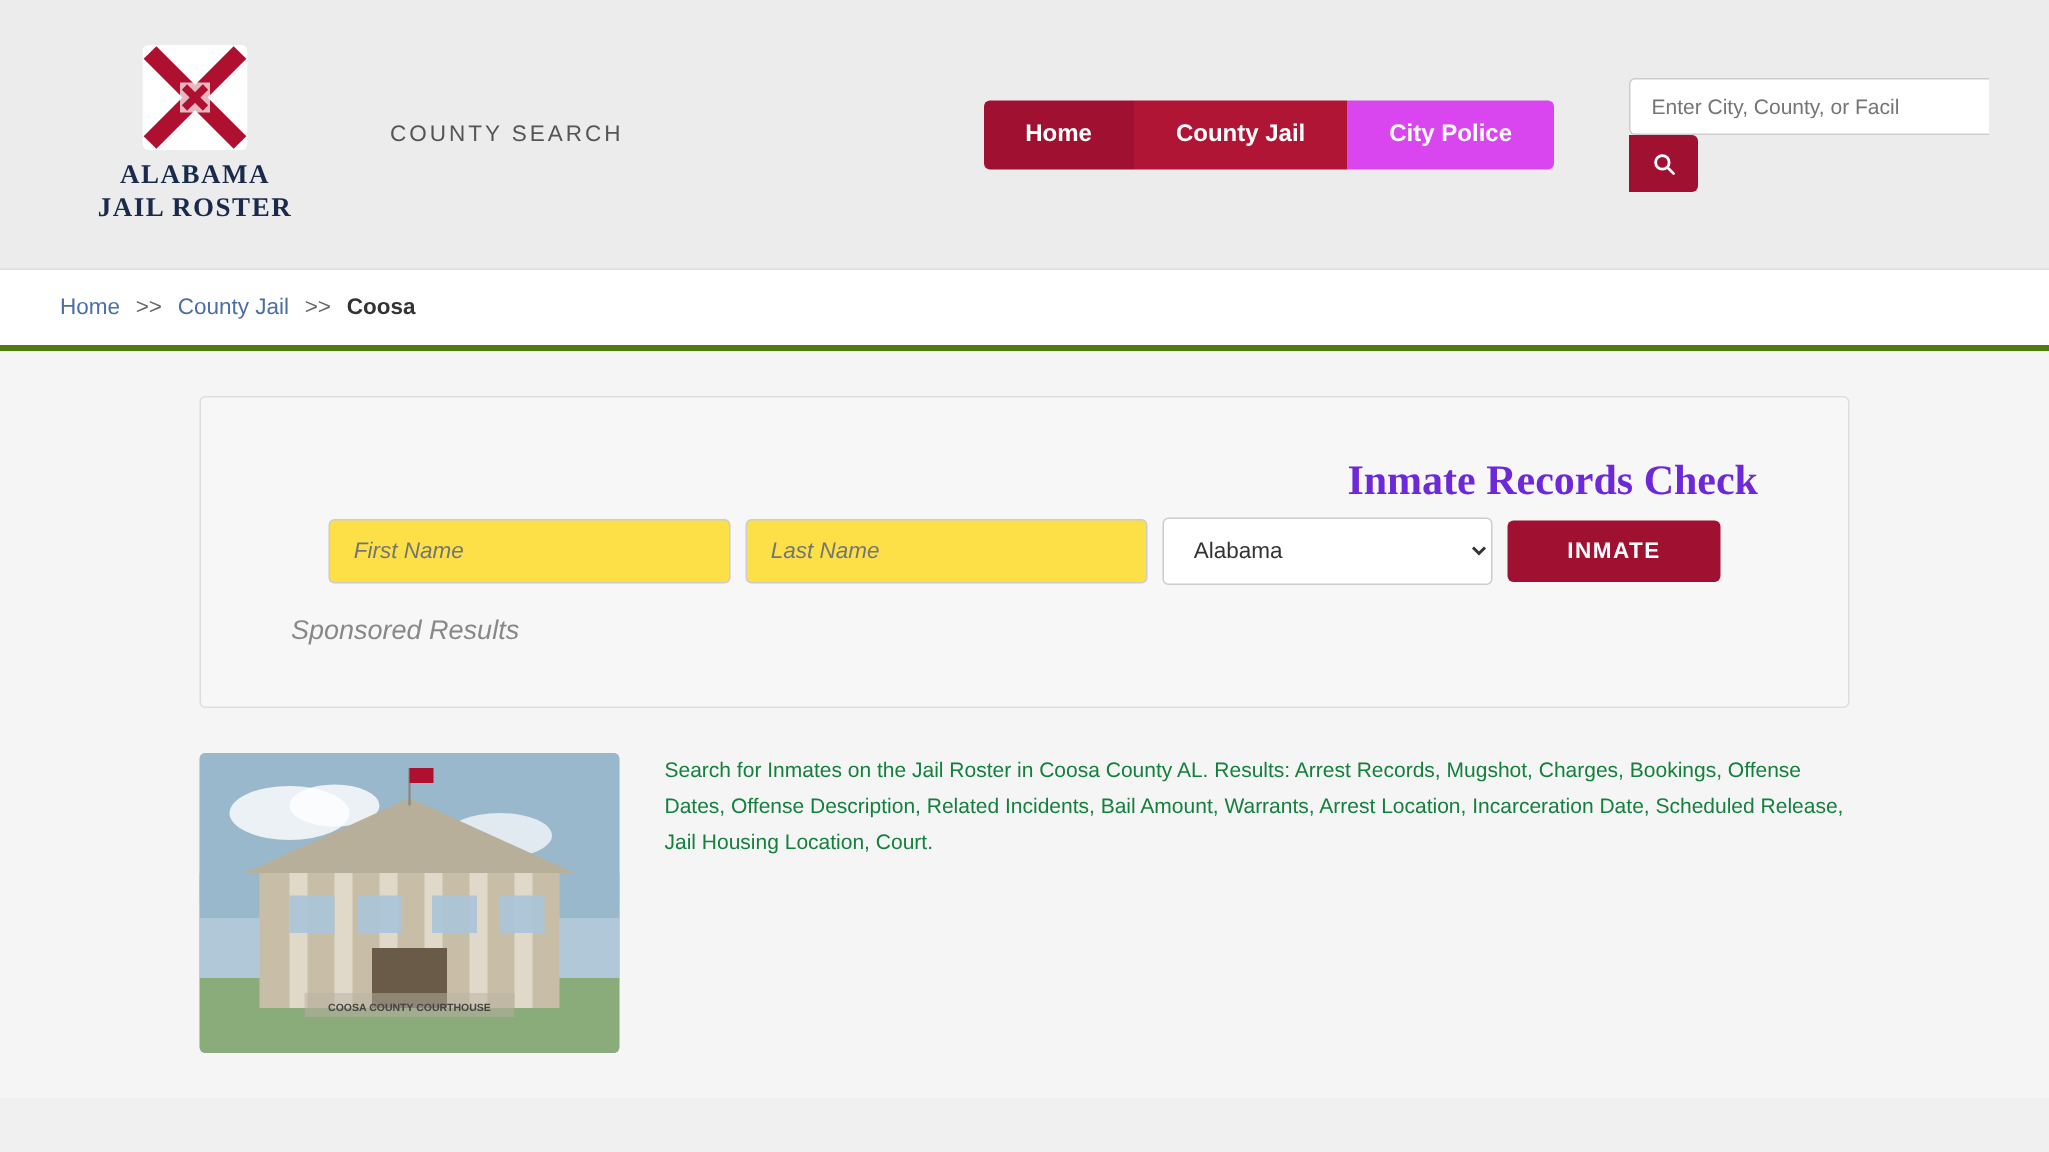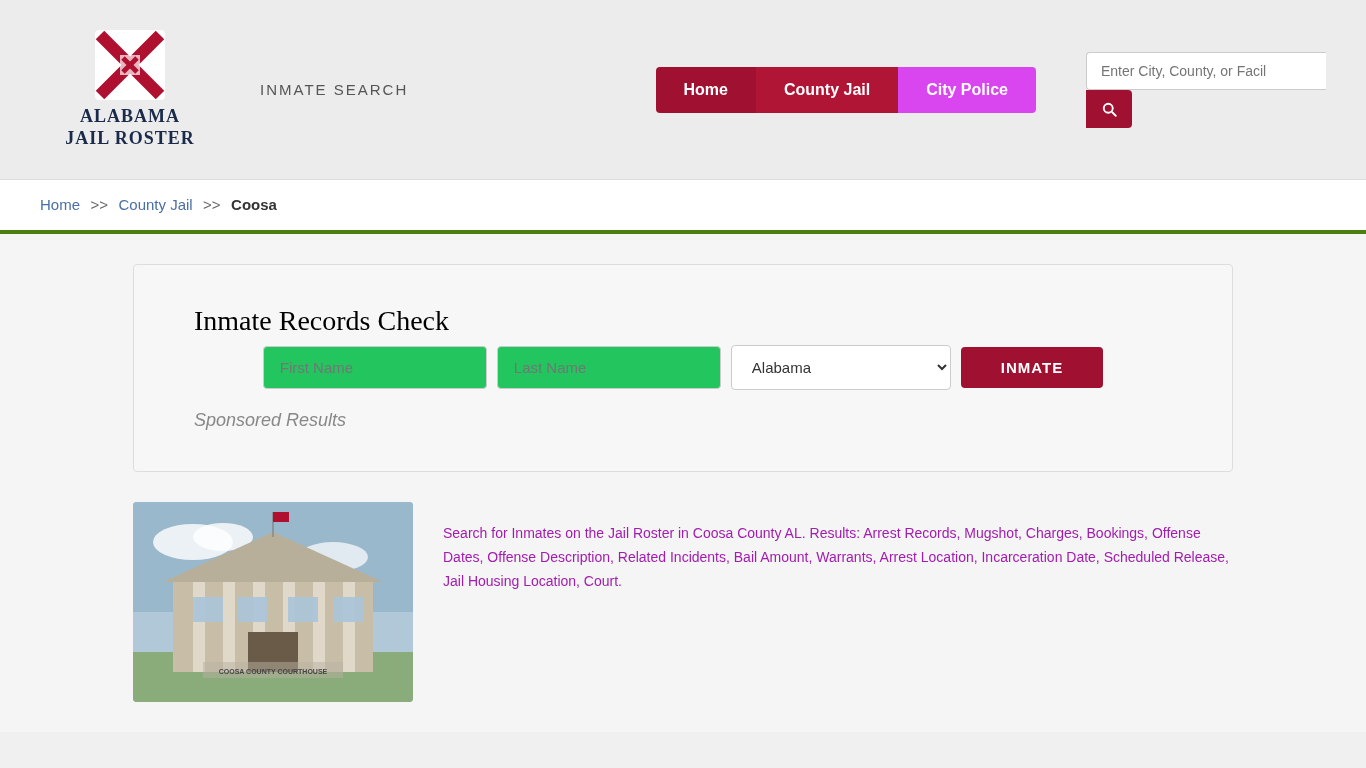--- a/index.html
+++ b/index.html
@@ -139,47 +139,48 @@
     
     .records-box {
       background: #f7f7f7;
       border: 1px solid #ddd;
       border-radius: 4px;
       padding: 40px 60px;
       max-width: 1100px;
       margin: 0 auto 30px auto;
     }
     .records-title {
-      text-align: left;
+      text-align: right;
       font-size: 28px;
-      font-weight: normal;
-      color: #000000;
+      font-weight: bold;
+      color: #6d28d9;
       margin-bottom: 8px;
       font-family: 'Georgia', serif;
     }
     .records-subtitle {
       text-align: center;
       font-size: 15px;
       color: #555;
       margin-bottom: 30px;
     }
     .search-form {
       display: flex;
       gap: 10px;
       align-items: center;
       justify-content: center;
     }
     .search-form input {
       padding: 12px 16px;
       font-size: 15px;
       border: 1px solid #ccc;
       border-radius: 4px;
-      width: 224px;
+      width: 268px;
       outline: none;
-      background: #22c55e;
+      background: #fde047;
+      font-style: italic;
     }
     .search-form select {
       padding: 12px 16px;
       font-size: 15px;
       border: 1px solid #ccc;
       border-radius: 4px;
       width: 220px;
       background: white;
       outline: none;
       color: #333;
@@ -214,23 +215,22 @@
       width: 280px;
       height: 200px;
       background: linear-gradient(180deg, #87CEEB 0%, #87CEEB 40%, #8B9DA8 40%, #8B9DA8 50%, #a0a8b0 50%, #a0a8b0 100%);
       border-radius: 4px;
       position: relative;
       overflow: hidden;
       flex-shrink: 0;
     }
     .description-text {
       font-size: 14px;
-      color: #a21caf;
+      color: #15803d;
       line-height: 1.7;
-      margin-top: 20px;
     }
   </style>
 </head>
 <body>
 
 <header class="header">
   <div class="logo-area">
 
     <svg class="logo-icon" viewBox="0 0 70 70" xmlns="http://www.w3.org/2000/svg">
       <rect width="70" height="70" fill="white" rx="4"></rect>
@@ -241,21 +241,21 @@
       <rect x="25" y="25" width="20" height="20" fill="white" opacity="0.7"></rect>
       <line x1="28" y1="28" x2="42" y2="42" stroke="#b01030" stroke-width="5"></line>
       <line x1="42" y1="28" x2="28" y2="42" stroke="#b01030" stroke-width="5"></line>
     </svg>
     <div class="logo-text-main">
       <span>ALABAMA</span><br>
       <span>JAIL ROSTER</span>
     </div>
   </div>
 
-  <span class="inmate-search-label">INMATE SEARCH</span>
+  <span class="inmate-search-label">COUNTY SEARCH</span>
 
   <nav class="header-nav">
     <button class="nav-btn nav-btn-home">Home</button>
     <button class="nav-btn nav-btn-county">County Jail</button>
     <button class="nav-btn nav-btn-city">City Police</button>
   </nav>
 
   <div class="search-box-area">
     <input class="header-search-input" type="text" placeholder="Enter City, County, or Facil" style="">
     <button class="header-search-btn">

